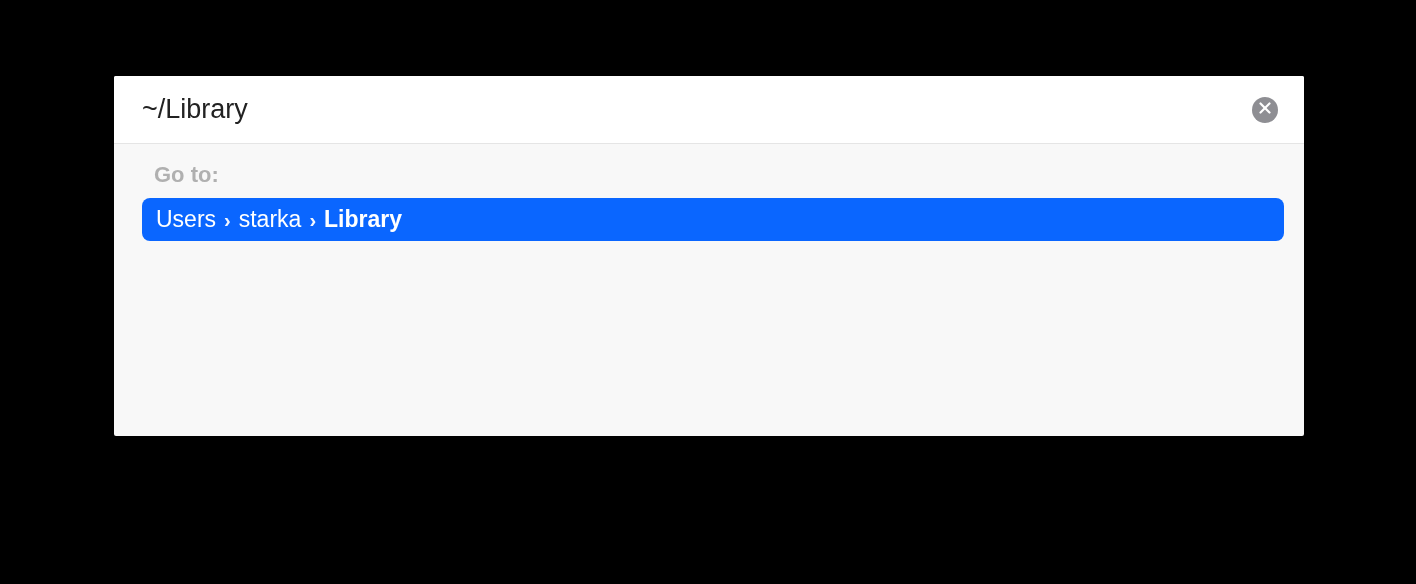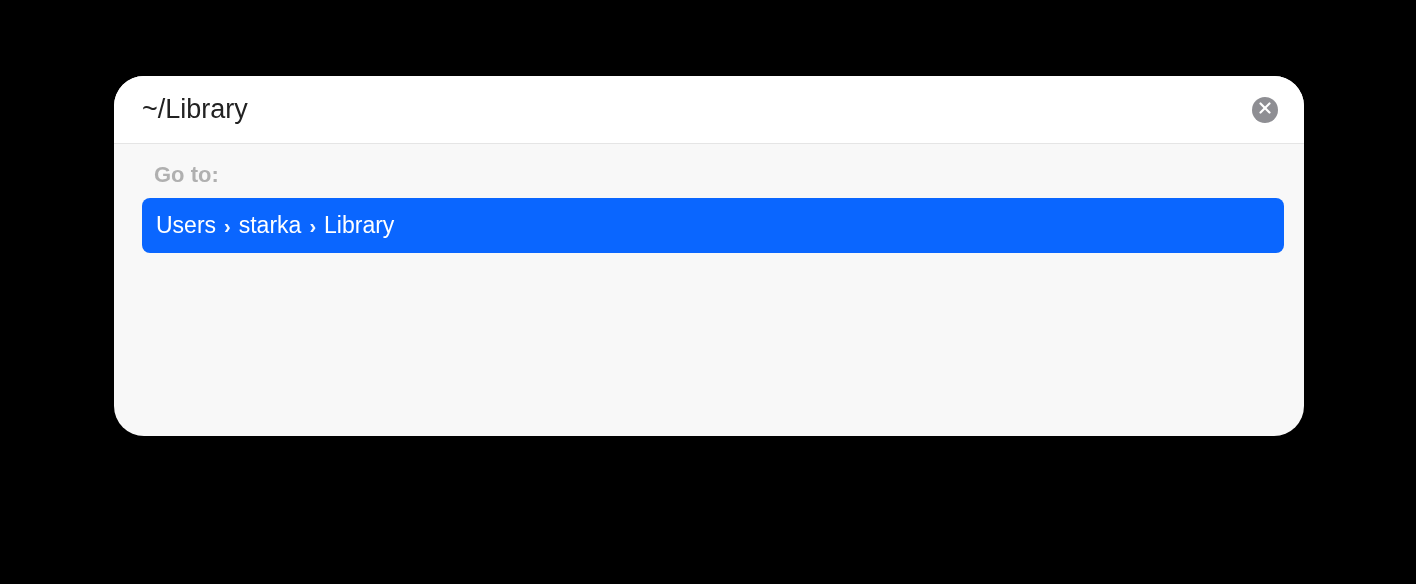--- a/index.html
+++ b/index.html
@@ -14,21 +14,21 @@
       font-family: -apple-system, BlinkMacSystemFont, "Segoe UI", Helvetica, Arial, sans-serif;
       position: relative;
     }
     .dialog {
       position: absolute;
       left: 114px;
       top: 76px;
       width: 1190px;
       height: 360px;
       background: #f8f8f8;
-      border-radius: 30px;
+      border-radius: 2px;
       box-shadow: 0 10px 40px rgba(0,0,0,0.4);
       overflow: hidden;
       display: flex;
       flex-direction: column;
     }
     .input-row {
       background: #ffffff;
       border-bottom: 1px solid #e5e5e5;
       display: flex;
       align-items: center;
@@ -70,34 +70,34 @@
       font-size: 22px;
       font-weight: 600;
       color: #b0b0b0;
       margin-bottom: 10px;
       margin-left: 12px;
     }
     .path-suggestion {
       background: #0a66ff;
       color: #fff;
       border-radius: 8px;
-      padding: 14px 14px;
+      padding: 8px 14px;
       display: flex;
       align-items: baseline;
       gap: 6px;
       font-size: 23px;
       cursor: pointer;
       width: calc(100% - 2px);
     }
     .crumb {
       font-weight: 500;
       white-space: nowrap;
     }
     .crumb.final {
-      font-weight: 400;
+      font-weight: 700;
     }
     .chev {
       font-weight: 600;
       opacity: 0.95;
       font-size: 20px;
       padding: 0 2px;
     }
   </style>
 </head>
 <body>

